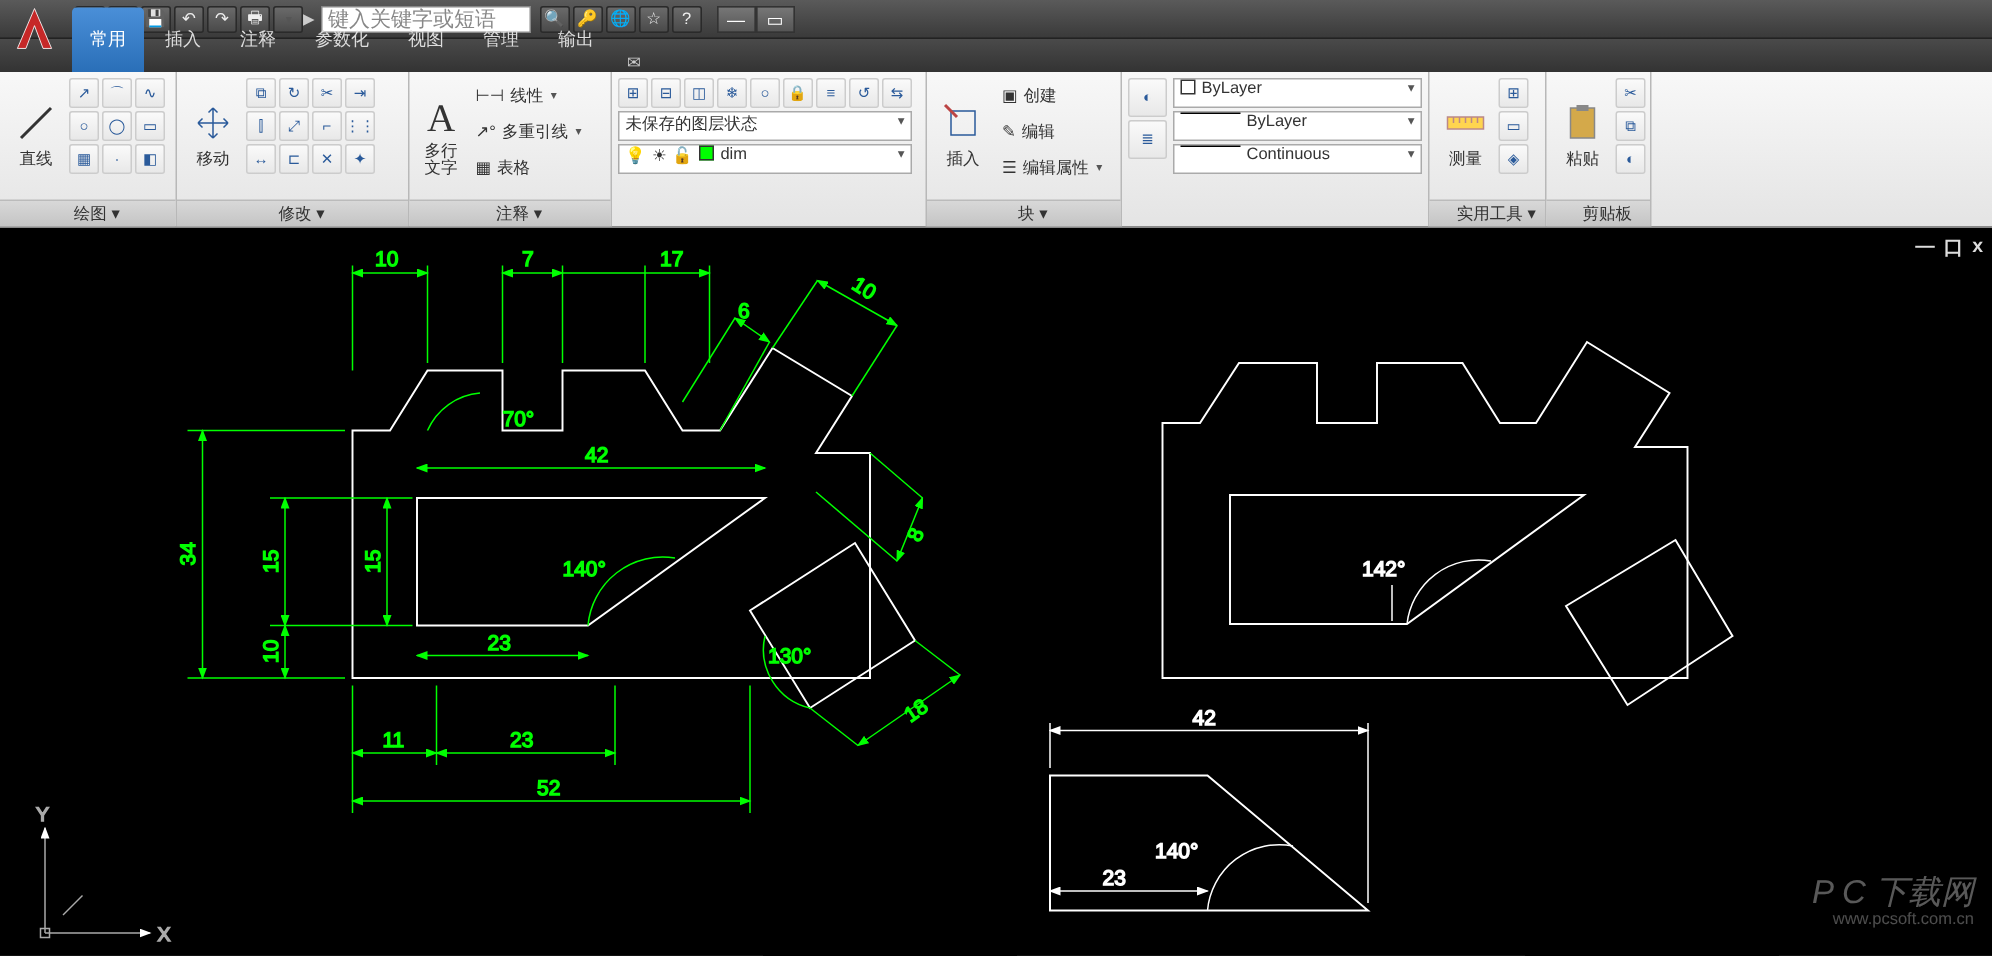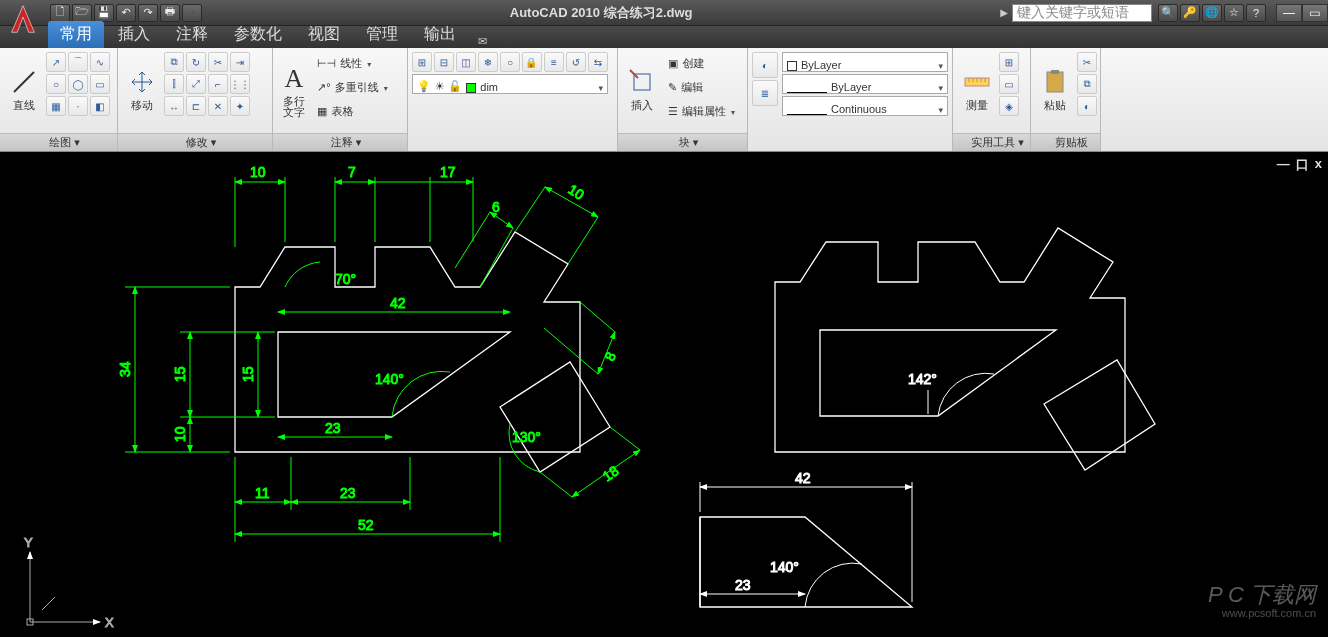--- a/index.html
+++ b/index.html
@@ -11,36 +11,36 @@
 .qat { display:flex; gap:2px; margin-left:4px; }
 .qat-btn { width:20px; height:18px; background:linear-gradient(#6a6a6a,#4a4a4a); border:1px solid #2a2a2a; border-radius:2px; display:flex; align-items:center; justify-content:center; color:#eee; font-size:11px; }
 .title-text { flex:1; text-align:center; font-weight:bold; font-size:13px; }
 .search-box { width:140px; height:18px; background:#fff; border:1px solid #888; margin-right:6px; padding:0 4px; color:#888; font-size:14px; display:flex; align-items:center; }
 .title-right { display:flex; gap:2px; margin-right:6px; }
 .win-ctrl { display:flex; margin-left:4px; }
 .win-btn { width:26px; height:18px; background:linear-gradient(#777,#555); border:1px solid #333; display:flex; align-items:center; justify-content:center; color:#fff; }
 
 
 .tabs { height:22px; background:linear-gradient(#4a4a4a,#333); display:flex; align-items:flex-end; padding-left:48px; }
-.tab { padding:3px 12px; color:#ddd; font-size:16px; margin-right:2px; }
+.tab { padding:13px 12px; color:#ddd; font-size:12px; margin-right:2px; }
 .tab.active { background:linear-gradient(#4a8fd8,#2a6fb8); color:#fff; border-radius:3px 3px 0 0; }
 .tab-mail { margin-left:8px; color:#ccc; font-size:11px; }
 
 
 .ribbon { height:104px; background:linear-gradient(#f8f8f8,#e4e4e4); display:flex; border-bottom:1px solid #888; }
 .panel { border-right:1px solid #b8b8b8; display:flex; flex-direction:column; }
 .panel-body { flex:1; display:flex; padding:4px; gap:2px; }
 .panel-title { height:18px; background:linear-gradient(#d8d8d8,#c4c4c4); border-top:1px solid #bbb; text-align:center; font-size:11px; color:#333; display:flex; align-items:center; justify-content:center; gap:2px;padding-left:12px; }
 .big-btn { display:flex; flex-direction:column; align-items:center; justify-content:center; padding:2px 6px; gap:2px; }
 .big-btn span { font-size:11px; color:#333; }
 .icon-grid { display:grid; grid-template-columns:repeat(4,20px); grid-auto-rows:20px; gap:2px; }
 .icon-grid3 { display:grid; grid-template-columns:repeat(3,20px); grid-auto-rows:20px; gap:2px; }
 .sm-icon { width:20px; height:20px; background:linear-gradient(#fafafa,#e8e8e8); border:1px solid #ccc; border-radius:2px; display:flex; align-items:center; justify-content:center; font-size:10px; color:#2a5a9a; }
 .row-item { display:flex; align-items:center; gap:4px; height:22px; padding:0 4px; font-size:11px; color:#333; }
-.dd { border:1px solid #aaa; background:#fff; height:20px; display:flex; align-items:flex-end; padding:0 4px; font-size:11px; color:#333; }
+.dd { border:1px solid #aaa; background:#fff; height:20px; display:flex; align-items:flex-start; padding:0 4px; font-size:11px; color:#333; }
 .dd-arrow::after { content:"▾"; margin-left:auto; font-size:9px; color:#555; padding-left:4px; }
 .col { display:flex; flex-direction:column; gap:2px; }
 
 
 .canvas-wrap { position:relative; width:1328px; height:485px; background:#000; }
 .canvas-svg { position:absolute; inset:0; }
 .doc-ctrl { position:absolute; top:4px; right:6px; display:flex; gap:6px; color:#ddd; font-size:13px; font-weight:bold; }
 .watermark { position:absolute; bottom:18px; right:12px; color:rgba(255,255,255,0.35); font-size:22px; font-style:italic; text-align:right; line-height:1.1; }
 .watermark small { font-size:11px; display:block; color:rgba(255,255,255,0.3); font-style:normal; }
 
@@ -56,21 +56,20 @@
   </svg>
   <div class="qat">
     <div class="qat-btn">🗋</div>
     <div class="qat-btn">🗁</div>
     <div class="qat-btn">💾</div>
     <div class="qat-btn">↶</div>
     <div class="qat-btn">↷</div>
     <div class="qat-btn">🖶</div>
     <div class="qat-btn tri"></div>
   </div>
-  <div class="title-text">AutoCAD 2010  综合练习2.dwg</div>
   <div style="display:flex;align-items:center">
     <span style="color:#ccc;margin-right:4px;font-size:10px">▶</span>
     <div class="search-box">键入关键字或短语</div>
     <div class="title-right">
       <div class="qat-btn">🔍</div>
       <div class="qat-btn">🔑</div>
       <div class="qat-btn">🌐</div>
       <div class="qat-btn">☆</div>
       <div class="qat-btn">?</div>
     </div>
@@ -177,20 +176,21 @@
           <div class="sm-icon">⊞</div>
           <div class="sm-icon">⊟</div>
           <div class="sm-icon">◫</div>
           <div class="sm-icon">❄</div>
           <div class="sm-icon">○</div>
           <div class="sm-icon">🔒</div>
           <div class="sm-icon">≡</div>
           <div class="sm-icon">↺</div>
           <div class="sm-icon">⇆</div>
         </div>
+        <div class="dd dd-arrow" style="width:196px">未保存的图层状态</div>
         <div class="dd dd-arrow" style="width:196px;display:flex;gap:4px">
           <span>💡</span>
             <span>☀</span>
             <span>🔓</span>
             <span style="background:#0f0;width:10px;height:10px;border:1px solid #333"></span>
           <span>dim</span>
         </div>
       </div>
     </div>
   </div>

